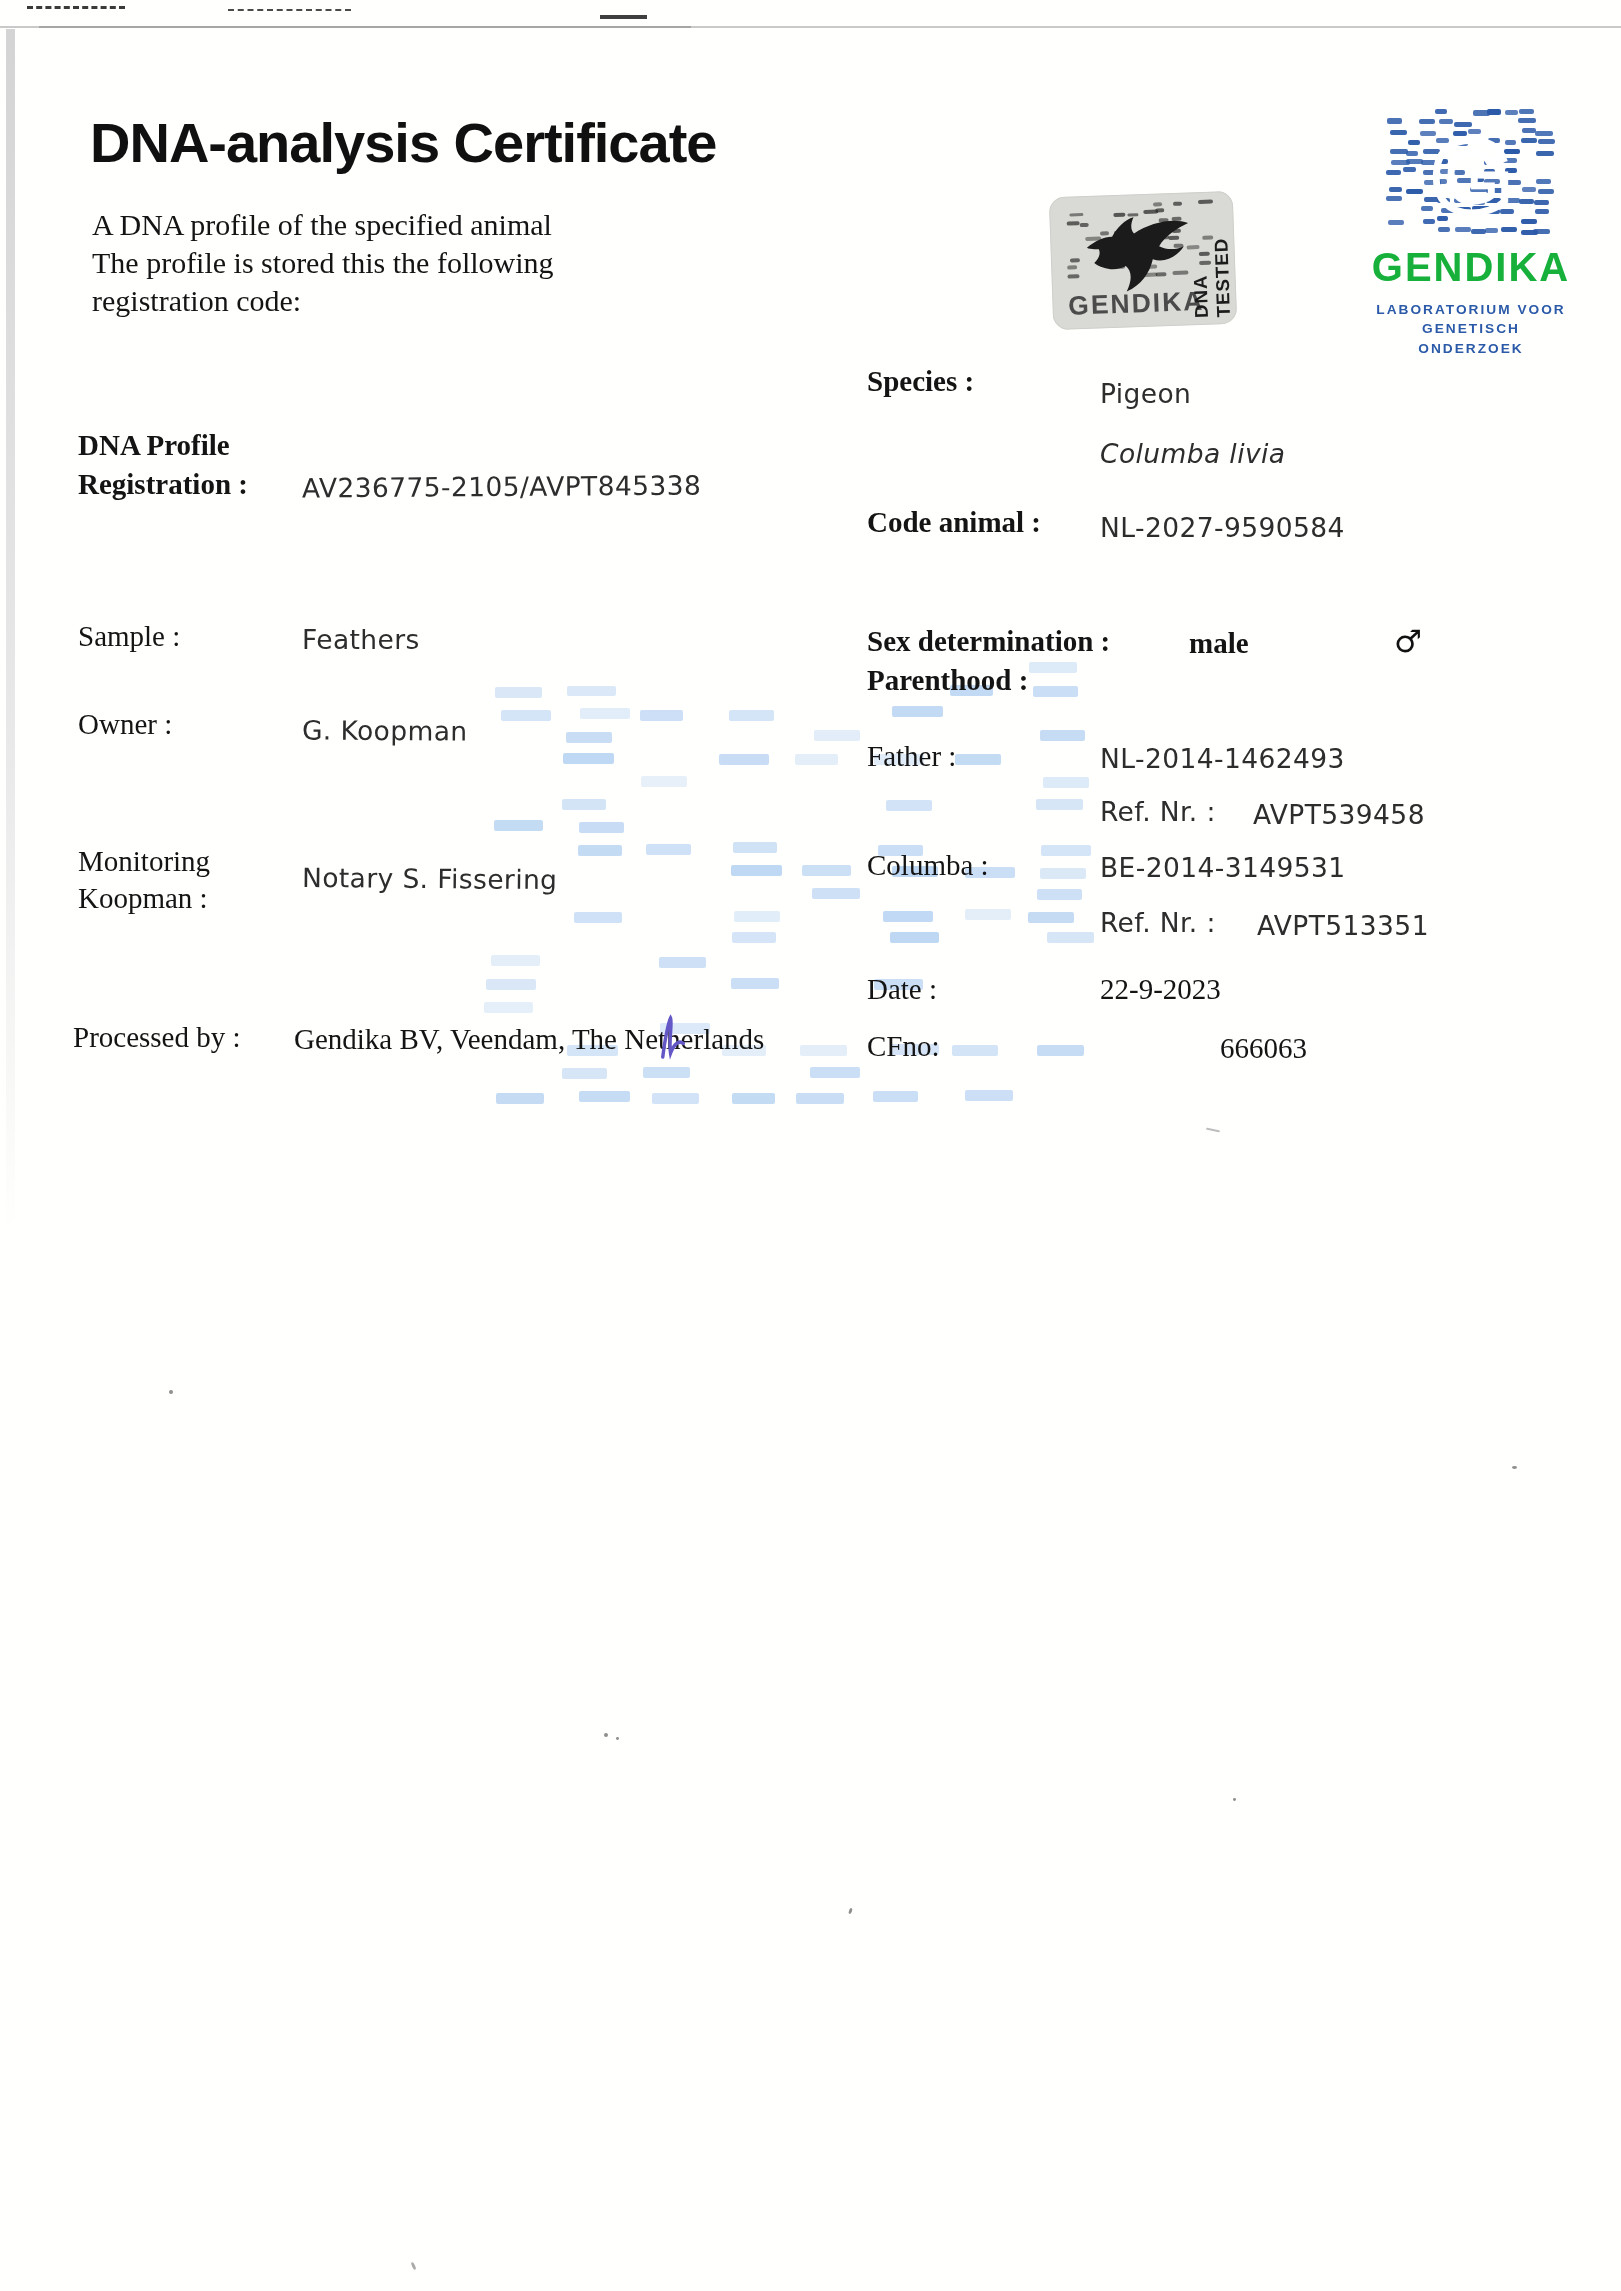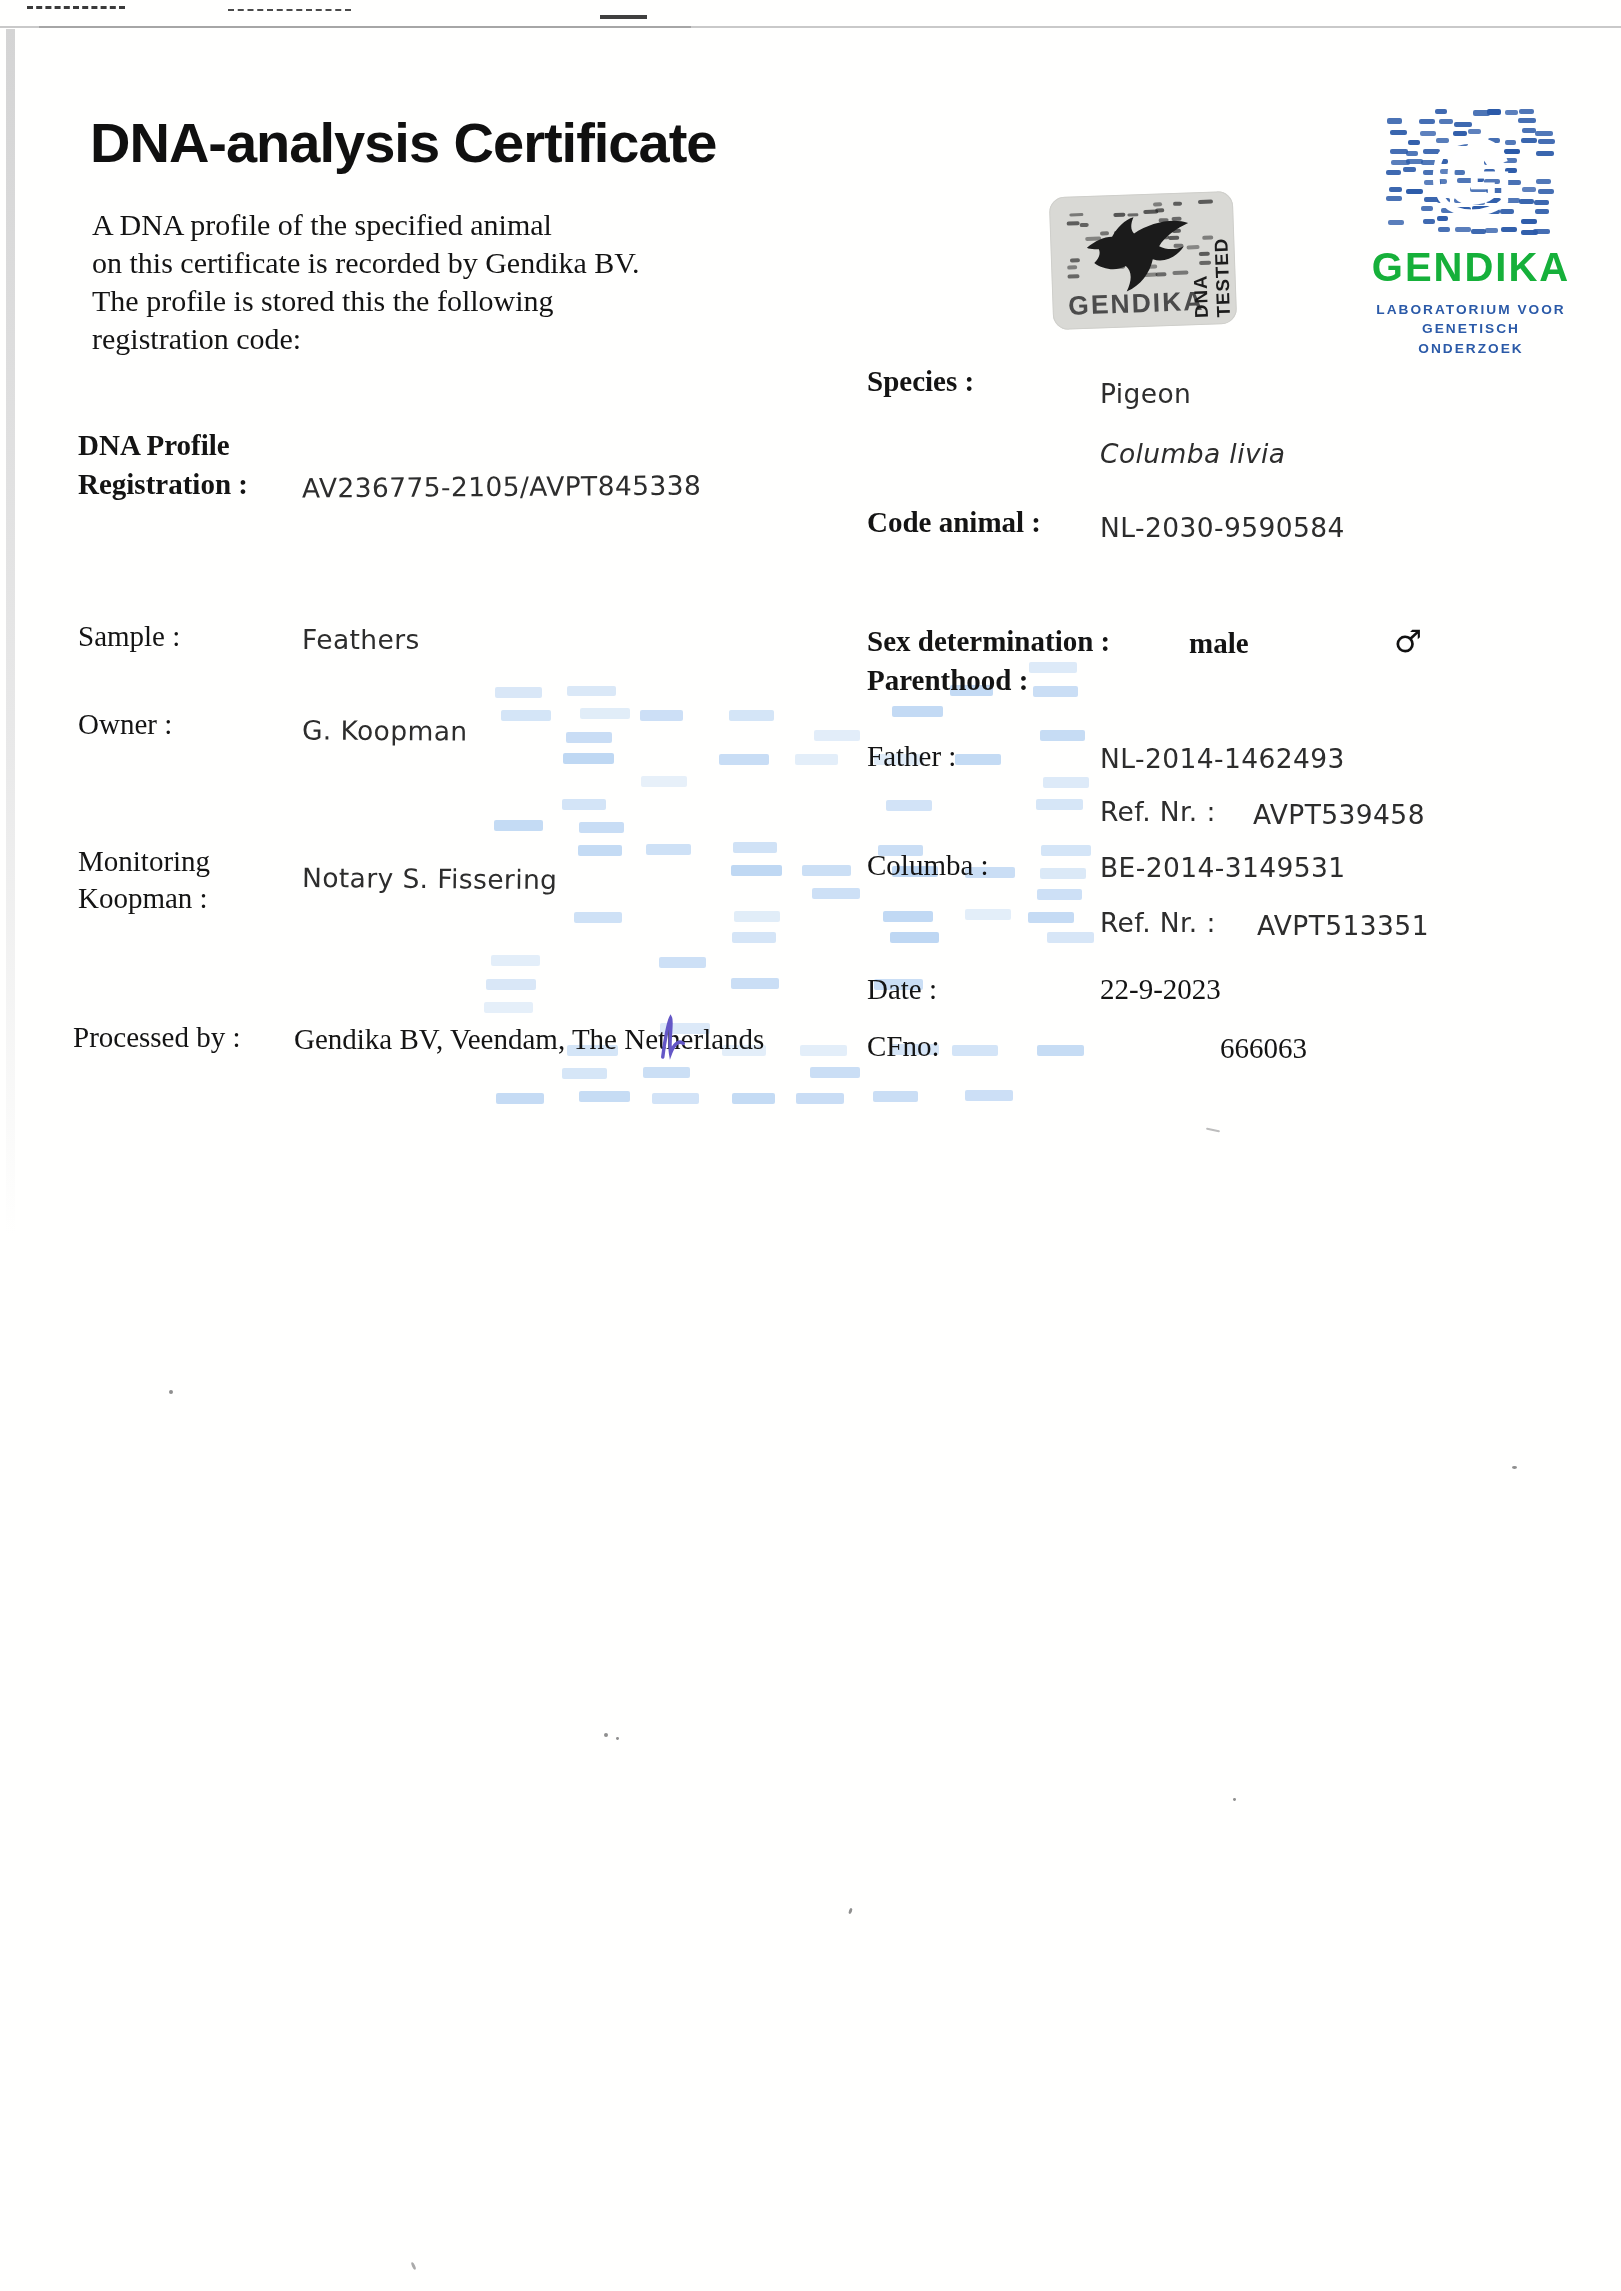--- a/index.html
+++ b/index.html
@@ -114,21 +114,20 @@
       <div class="band" style="left: 545px; top: 205px; width: 46px; height: 10.8px; background: rgb(174, 205, 240); opacity: 0.44;"></div>
       <div class="band" style="left: 542px; top: 226px; width: 45px; height: 10.8px; background: rgb(174, 205, 240); opacity: 0.62;"></div>
       <div class="band" style="left: 533px; top: 249px; width: 46px; height: 10.8px; background: rgb(174, 205, 240); opacity: 0.72;"></div>
       <div class="band" style="left: 552px; top: 269px; width: 47px; height: 10.8px; background: rgb(174, 205, 240); opacity: 0.49;"></div>
       <div class="band" style="left: 542px; top: 382px; width: 47px; height: 10.8px; background: rgb(174, 205, 240); opacity: 0.7;"></div>
     </div>
 
   <div class="abs title" style="left:90px;top:110px;">DNA-analysis Certificate</div>
   <div class="abs serif para" style="left:92px;top:206px;">
     <div>A DNA profile of the specified animal</div>
-    <div>on this certificate is recorded by Gendika BV.</div>
     <div>The profile is stored this the following</div>
     <div>registration code:</div>
   </div>
 
   <div class="abs sticker" style="left:1051px;top:194px;">
     <div class="abs" id="sticker-mosaic" style="left:17.6px;top:7.8px;width:145px;height:78px;">
         <div class="band" style="left: 2.5px; top: 8.8px; width: 14px; height: 3.9px; background: rgb(42, 42, 42); opacity: 0.55;"></div>
         <div class="band" style="left: -0.6px; top: 17px; width: 13.4px; height: 3.9px; background: rgb(42, 42, 42); opacity: 0.71;"></div>
         <div class="band" style="left: 1.5px; top: 54px; width: 10.4px; height: 3.9px; background: rgb(42, 42, 42); opacity: 0.67;"></div>
         <div class="band" style="left: -1.8px; top: 61px; width: 9.8px; height: 3.9px; background: rgb(42, 42, 42); opacity: 0.52;"></div>
@@ -292,21 +291,21 @@
 
   <svg class="abs" style="left:653px;top:1012px;" width="39" height="55" viewBox="0 0 40 56">
     <path d="M10,46 C12,28 16,10 18,6 C20,10 16,30 18,42 C21,34 26,28 31,32" fill="none" stroke="#6457c6" stroke-width="3.5" stroke-linecap="round"></path>
   </svg>
 
   <div class="abs serif b" style="left:867px;top:365px;">Species :</div>
   <div class="abs hand" style="left:1100px;top:378px;">Pigeon</div>
   <div class="abs hand it" style="left:1100px;top:438px;">Columba livia</div>
 
   <div class="abs serif b" style="left:867px;top:506px;">Code animal :</div>
-  <div class="abs hand" style="left:1100px;top:512px;">NL-2030-9590584</div>
+  <div class="abs hand" style="left:1100px;top:512px;">NL-2027-9590584</div>
 
   <div class="abs serif b" style="left:867px;top:625px;">Sex determination :</div>
   <div class="abs serif b" style="left:1189px;top:627px;">male</div>
   <div class="abs sym" style="left:1394px;top:623px;">♂</div>
 
   <div class="abs serif b" style="left:867px;top:664px;">Parenthood :</div>
 
   <div class="abs serif" style="left:867px;top:740px;">Father :</div>
   <div class="abs hand" style="left:1100px;top:743px;">NL-2014-1462493</div>
   <div class="abs hand" style="left:1100px;top:796px;">Ref. Nr. :</div>

